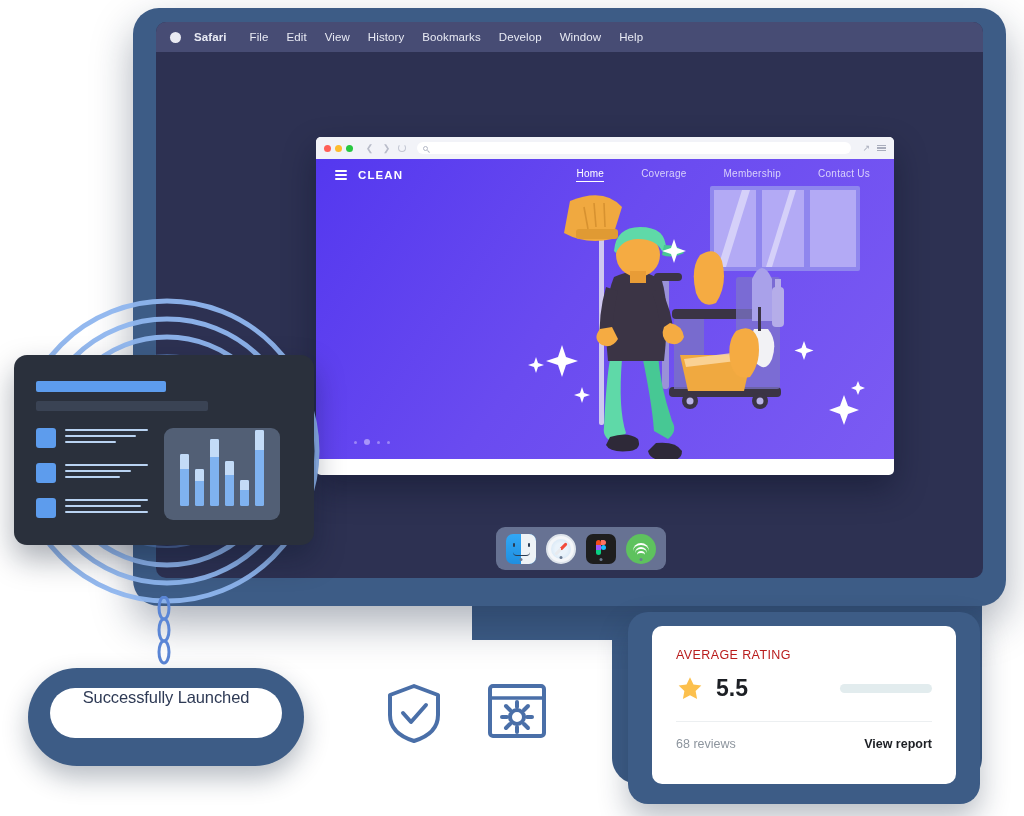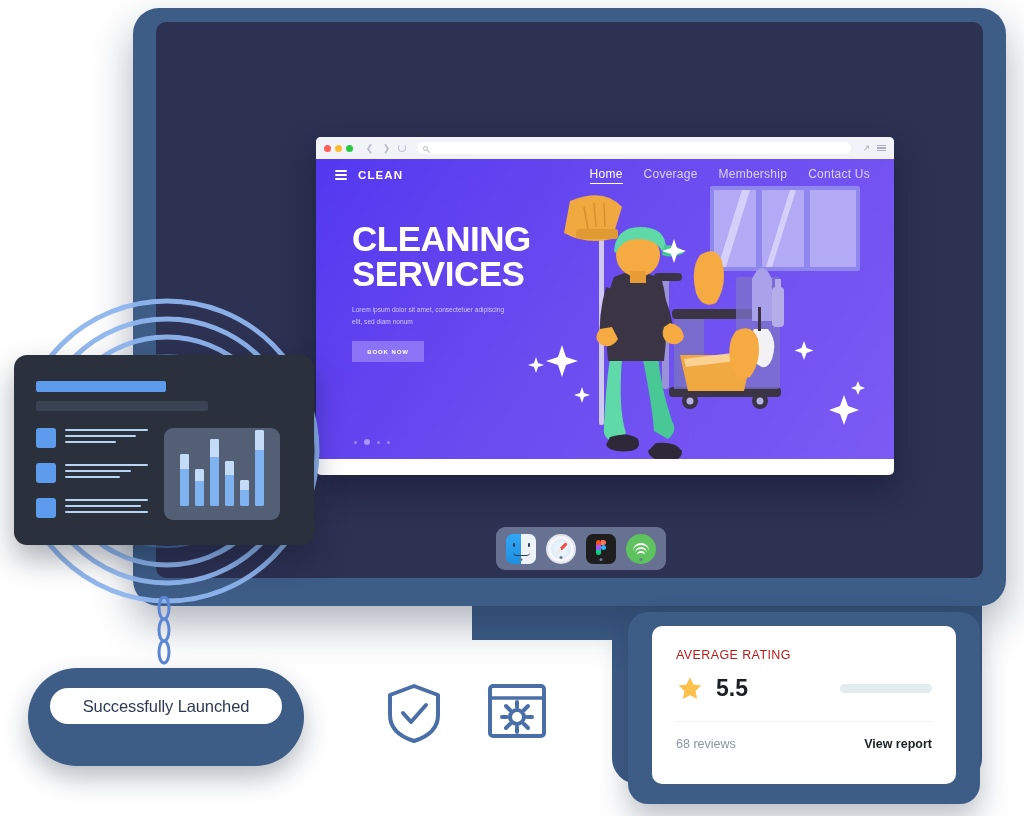--- a/index.html
+++ b/index.html
@@ -99,22 +99,22 @@
   .site-nav {
     position: relative; z-index: 4;
     height: 32px; display: flex; align-items: center;
     padding: 0 24px 0 19px;
   }
   .hamb { display: flex; flex-direction: column; gap: 2.6px; margin-right: 11px; }
   .hamb span { width: 12px; height: 1.7px; background: #fff; border-radius: 1px; display: block; }
   .brand { color: #fff; font-weight: bold; font-size: 11.5px; letter-spacing: 1.1px; }
   .site-links { margin-left: auto; display: flex; gap: 21px; }
   .site-links a {
-    color: #d9d2fb; font-size: 12px; text-decoration: none;
-    letter-spacing: .25px; white-space: nowrap;
+    color: #d9d2fb; font-size: 10px; text-decoration: none;
+    letter-spacing: .25px; white-space: nowrap; margin-left: 16px;
   }
   .site-links a.active { color: #fff; border-bottom: 1px solid #fff; padding-bottom: 2px; }
 
   .hero-text { position: absolute; left: 36px; top: 62px; z-index: 3; width: 230px; }
   .hero-h1 {
     color: #fff; font-weight: bold; font-size: 35px; line-height: 1.0;
     letter-spacing: -.5px;
   }
   .hero-sub {
     color: #cfc6fa; font-size: 6.6px; line-height: 1.75; margin-top: 13px; width: 160px;
@@ -178,23 +178,23 @@
 
   
   .badge-outer {
     position: absolute; left: 28px; top: 668px;
     width: 276px; height: 98px;
     background: #3d5c86; border-radius: 49px;
     box-shadow: 0 12px 26px rgba(20,35,60,.3);
   }
   .badge-inner {
     position: absolute; left: 22px; top: 20px;
-    width: 232px; height: 36px;
+    width: 232px; height: 50px;
     background: #fff; border-radius: 25px;
-    display: flex; align-items: center; justify-content: center;
+    display: flex; align-items: flex-start; justify-content: center;
   }
   .badge-inner span { color: #2e3a55; font-size: 16.5px; font-weight: 500; letter-spacing: -.1px; }
 
   
   .icons-row { position: absolute; left: 385px; top: 682px; display: flex; gap: 44px; }
 
   
   .rating-outer {
     position: absolute; left: 628px; top: 612px;
     width: 352px; height: 192px;
@@ -222,20 +222,32 @@
 <body>
 
 <div id="stage">
 
   <div class="monitor-stand"></div>
   <div class="stand-neck"></div>
 
   <div class="monitor">
     <div class="monitor-inner">
 
+      <div class="menubar">
+        <span class="apple-dot"></span>
+        <span class="mi bold">Safari</span>
+        <span class="mi">File</span>
+        <span class="mi">Edit</span>
+        <span class="mi">View</span>
+        <span class="mi">History</span>
+        <span class="mi">Bookmarks</span>
+        <span class="mi">Develop</span>
+        <span class="mi">Window</span>
+        <span class="mi">Help</span>
+      </div>
 
       <div class="browser">
         <div class="browser-bar">
           <span class="tl">
             <i style="background:#ff5f57"></i>
             <i style="background:#febc2e"></i>
             <i style="background:#28c840"></i>
           </span>
           <span class="nav-ico">❮</span>
           <span class="nav-ico">❯</span>
@@ -335,26 +347,20 @@
               <path d="M48 186 l4 12 l12 4 l-12 4 l-4 12 l-4 -12 l-12 -4 l12 -4 z"></path>
               <path d="M160 80 l3 9 l9 3 l-9 3 l-3 9 l-3 -9 l-9 -3 l9 -3 z"></path>
               <path d="M290 182 l2.5 7 l7 2.5 l-7 2.5 l-2.5 7 l-2.5 -7 l-7 -2.5 l7 -2.5 z"></path>
               <path d="M330 236 l4 11 l11 4 l-11 4 l-4 11 l-4 -11 l-11 -4 l11 -4 z"></path>
               <path d="M22 198 l2 6 l6 2 l-6 2 l-2 6 l-2 -6 l-6 -2 l6 -2 z"></path>
               <path d="M68 228 l2 6 l6 2 l-6 2 l-2 6 l-2 -6 l-6 -2 l6 -2 z"></path>
               <path d="M344 222 l2 5 l5 2 l-5 2 l-2 5 l-2 -5 l-5 -2 l5 -2 z"></path>
             </g>
           </svg>
 
-          <div class="hero-text">
-            <div class="hero-h1">CLEANING</div>
-            <div class="hero-h1">SERVICES</div>
-            <div class="hero-sub">Lorem ipsum dolor sit amet, consectetuer adipiscing elit, sed diam nonum</div>
-            <button class="book-btn">BOOK NOW</button>
-          </div>
 
           <div class="dots">
             <i></i>
             <i class="on"></i>
             <i></i>
             <i></i>
           </div>
         </div>
       </div>
 

